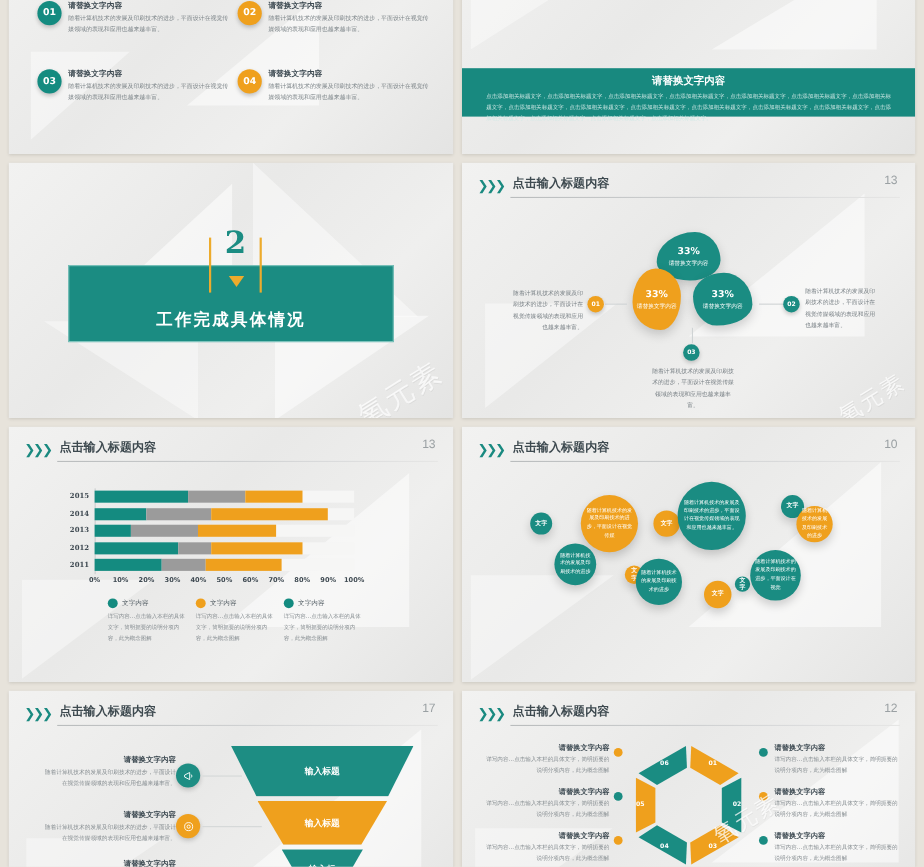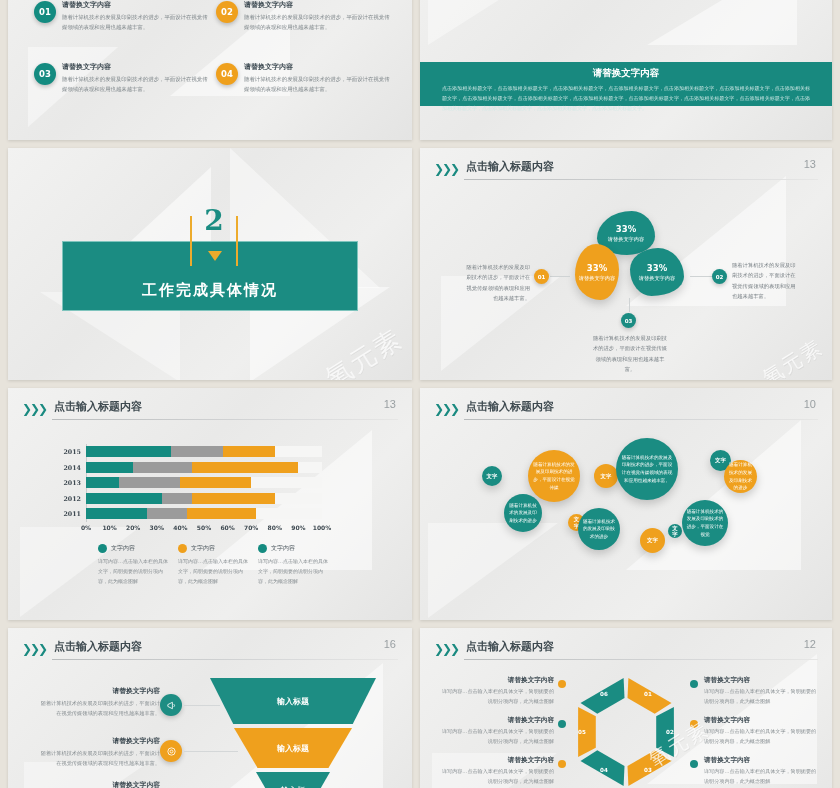--- a/index.html
+++ b/index.html
@@ -416,21 +416,21 @@
   </div>
 
   <div class="slide" id="sl7">
     <div class="poly">
       <i style="left:52%;top:16%;width:0;height:0;border-left:165px solid transparent;border-bottom:135px solid rgba(255,255,255,.5)"></i>
       <i style="left:4%;top:62%;width:0;height:0;border-right:125px solid transparent;border-top:85px solid rgba(255,255,255,.4)"></i>
     </div>
     <div class="s-head">
       <span class="chev">❯❯❯</span>
       <span class="s-title">点击输入标题内容</span>
-      <span class="s-num">16</span>
+      <span class="s-num">17</span>
       <span class="s-rule"></span>
     </div>
 
     <div class="fn teal" style="left:202px; top:50px; width:166px; height:46px;
          clip-path: polygon(0 0, 100% 0, 86% 100%, 14% 100%);">输入标题</div>
     <div class="fn or" style="left:226px; top:100px; width:118px; height:40px;
          clip-path: polygon(0 0, 100% 0, 80% 100%, 20% 100%);">输入标题</div>
     <div class="fn teal" style="left:248px; top:144px; width:74px; height:36px;
          clip-path: polygon(0 0, 100% 0, 72% 100%, 28% 100%);">输入标</div>
 

